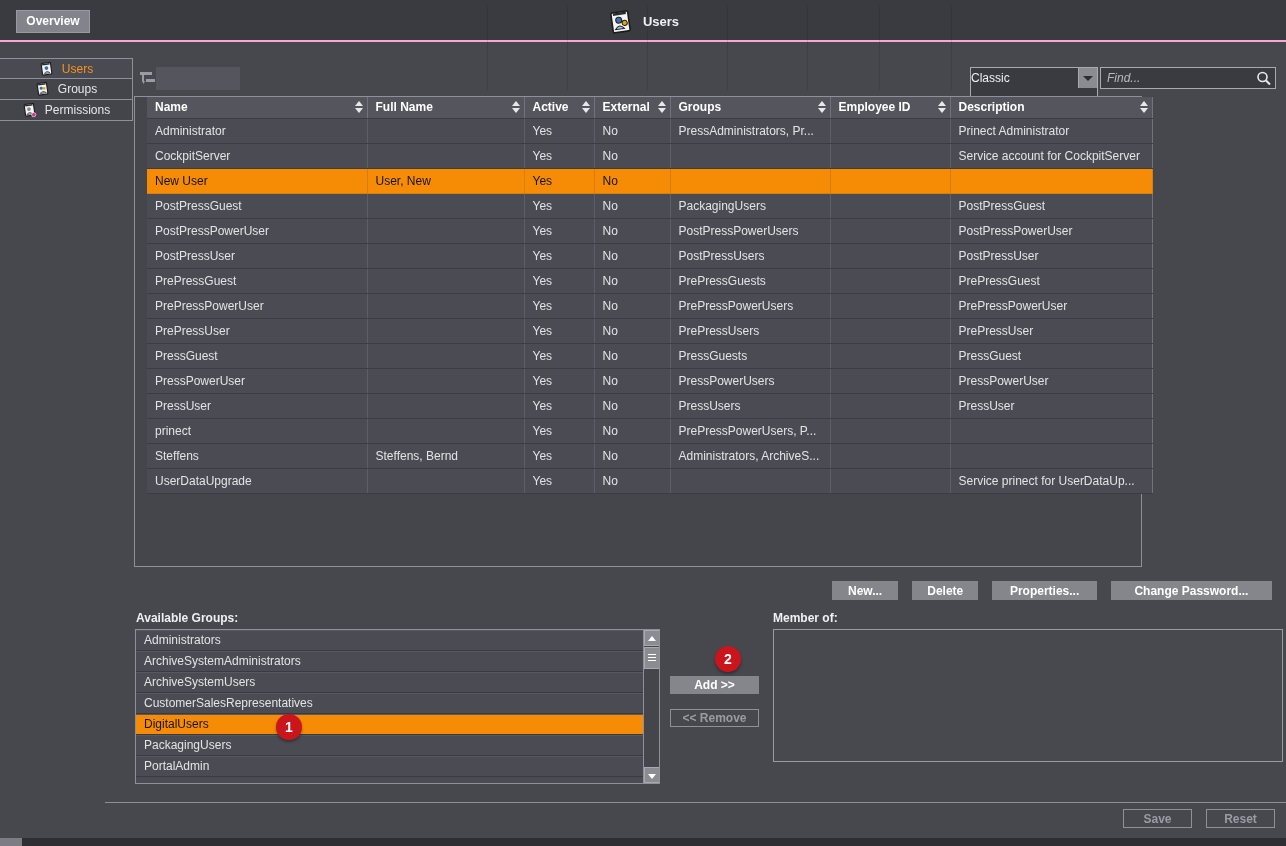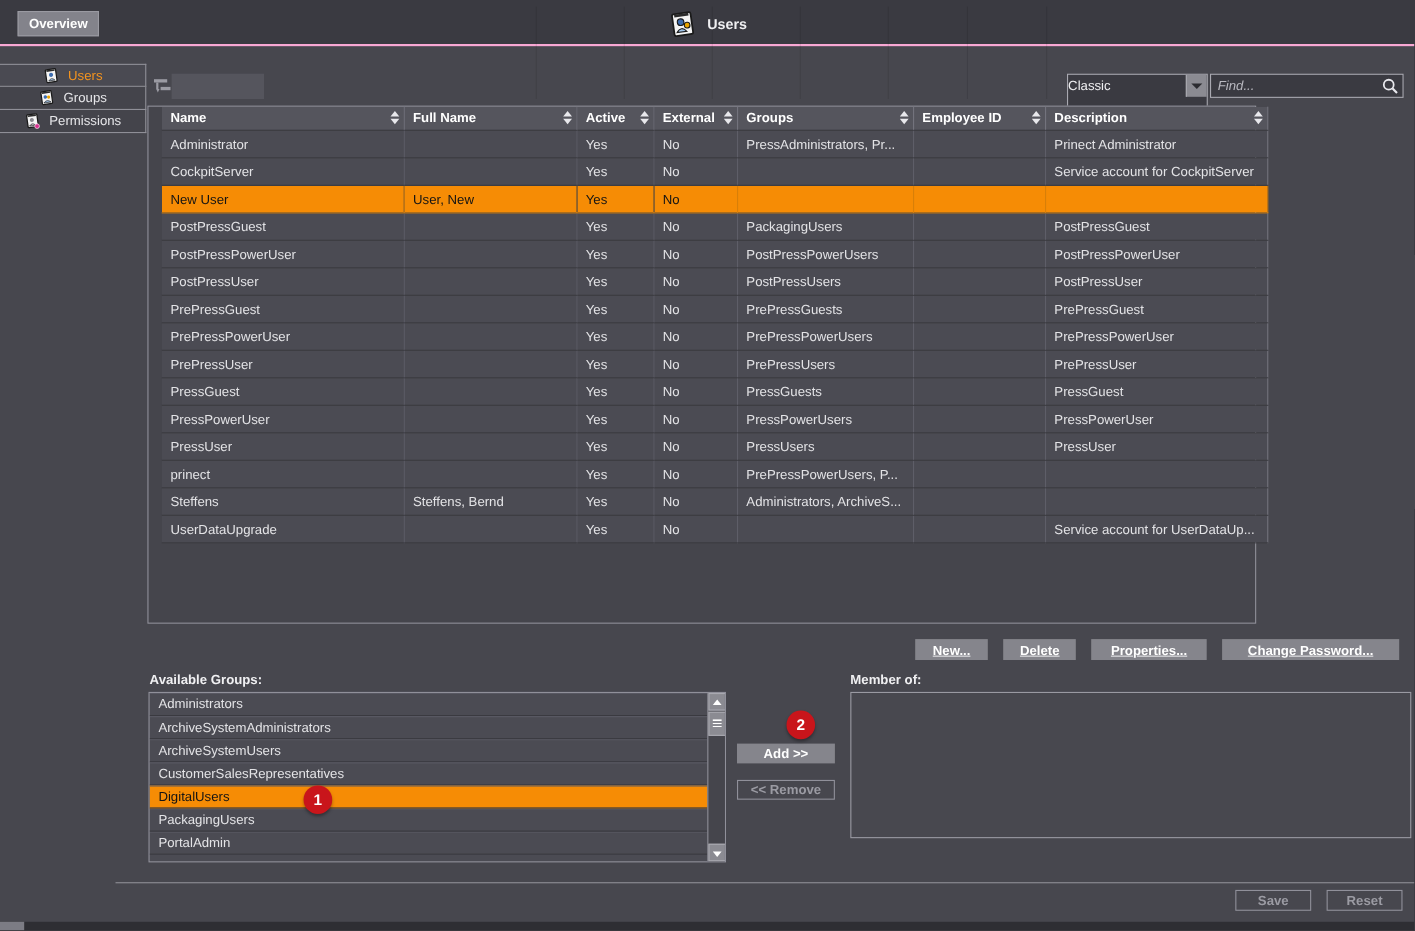--- a/index.html
+++ b/index.html
@@ -65,21 +65,21 @@
   .sort-icon{ display:inline-block; }
   .sort-icon i{ display:block; width:0; height:0; border-left:4px solid transparent;
                 border-right:4px solid transparent; }
   .sort-icon .up{ border-bottom:5px solid #e8e8ec; margin-bottom:2px; }
   .sort-icon .dn{ border-top:5px solid #e8e8ec; }
 
   
   .btn{ font-family:"Liberation Sans",sans-serif; font-size:12px; font-weight:bold; cursor:default; }
   .btn.solid{ background:#85858c; border:none; color:#fff; }
   .btn.outline{ background:transparent; border:1px solid #90909a; color:#9b9ba3; }
-  .actions{ position:absolute; top:581px; left:832px; width:440px; height:19px; display:flex; gap:14px;text-decoration:underline; }
+  .actions{ position:absolute; top:581px; left:832px; width:440px; height:19px; display:flex; gap:14px; }
   .actions .btn{ height:19px; }
   .btn-new{ width:69px; } .btn-delete{ width:69px; } .btn-props{ width:109px; } .btn-pass{ width:168px; }
 
   
   .avail-label{ position:absolute; left:136px; top:611px; font-weight:bold; color:#f0f0f2; }
   .groups-list{ position:absolute; left:135px; top:629px; width:525px; height:155px;
                 border:1px solid #90909a; background:#4b4b53; overflow:hidden; }
   .groups-items{ position:absolute; left:0; top:0; width:509px; }
   .group-item{ height:21px; line-height:20px; padding:0 8px; color:#e3e3e6;
                border-bottom:1px solid #3a3a40; box-shadow:inset 0 1px 0 #585862;
@@ -414,21 +414,21 @@
             <td></td>
             <td></td>
           </tr>
           <tr>
             <td>UserDataUpgrade</td>
             <td></td>
             <td>Yes</td>
             <td>No</td>
             <td></td>
             <td></td>
-            <td>Service account for UserDataUp...</td>
+            <td>Service prinect for UserDataUp...</td>
           </tr>
         </tbody>
     </table>
   </div>
 
   <div class="actions">
     <button class="btn solid btn-new">New...</button>
     <button class="btn solid btn-delete">Delete</button>
     <button class="btn solid btn-props">Properties...</button>
     <button class="btn solid btn-pass">Change Password...</button>

